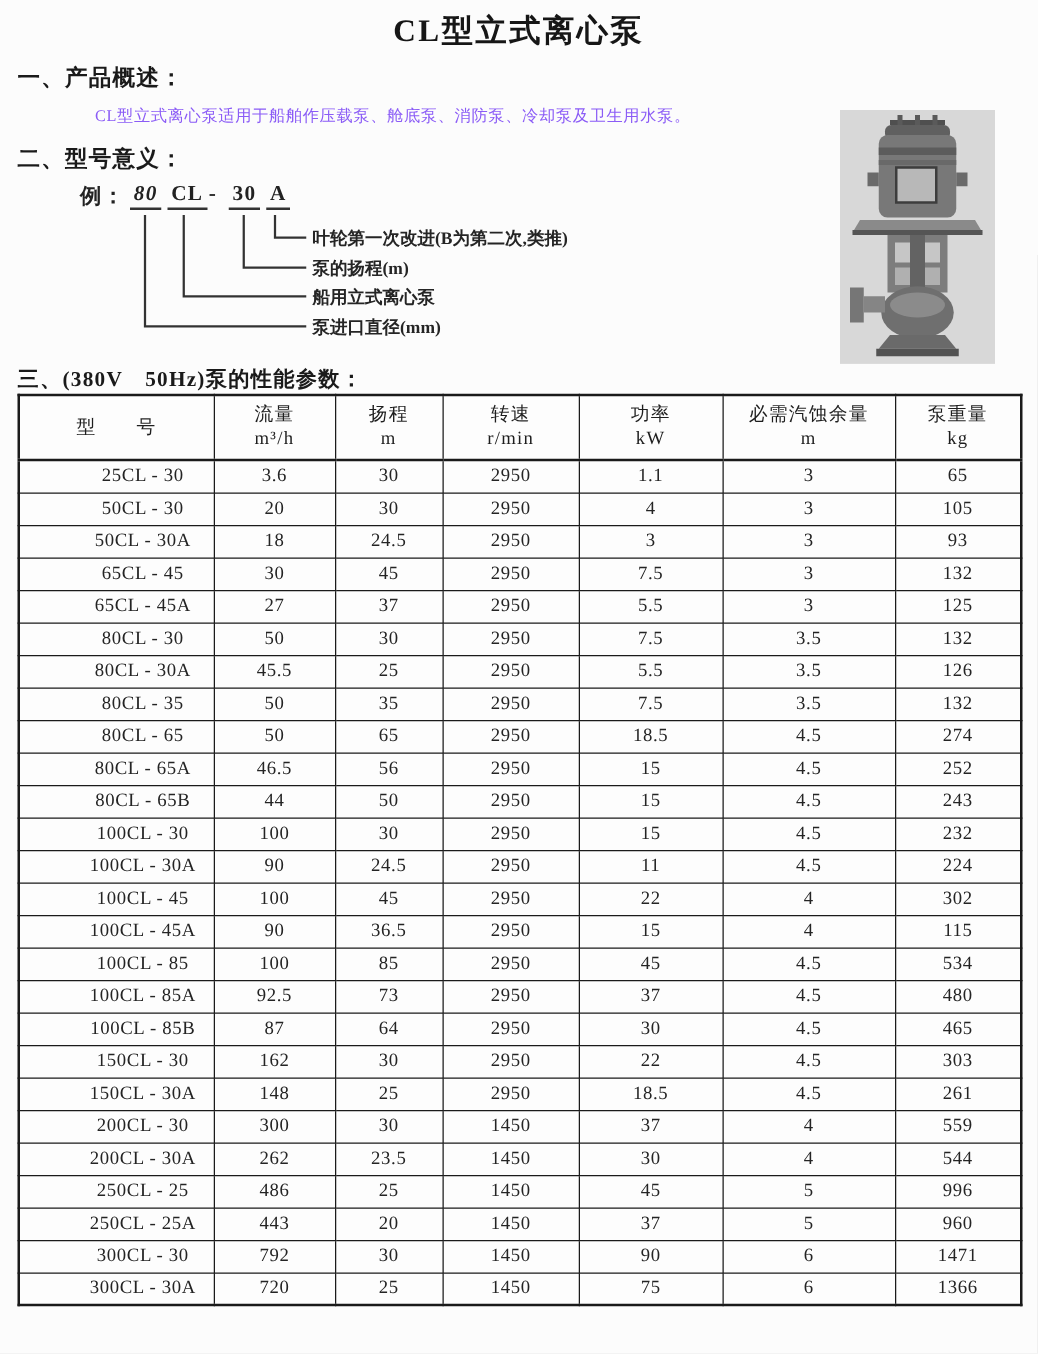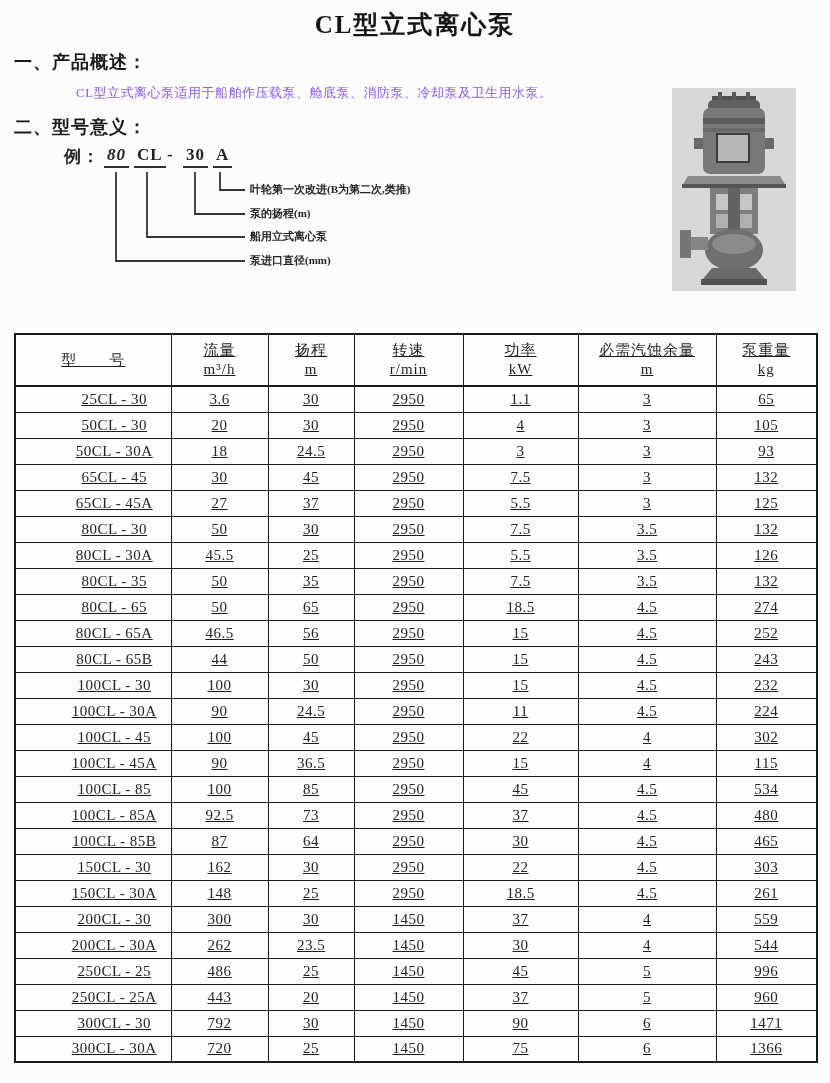--- a/index.html
+++ b/index.html
@@ -54,36 +54,36 @@
     top: 0;
     font-weight: bold;
     letter-spacing: 1px;
     color: #222;
   }
   .model-diagram .underlined { border-bottom: 2px solid #333; padding: 0 3px 1px 3px; }
   .callout-svg { position: absolute; left: 0; top: 0; }
   .callout-label {
     position: absolute;
     left: 186px;
-    font-size: 11px;
+    font-size: 14px;
     font-weight: bold;
     white-space: nowrap;
     color: #252525;
   }
 
   
   .pump-figure {
     position: absolute;
     left: 672px; top: 88px;
     width: 124px; height: 203px;
     background: #d8d8d8;
   }
 
   
-  .perf-table-wrap { position: absolute; left: 14px; top: 333px; text-decoration: underline; }
+  .perf-table-wrap { position: absolute; left: 14px; top: 315px; }
   table.perf {
     border-collapse: collapse;
     width: 802px;
     table-layout: fixed;
     background: #fdfdfd;
   }
   table.perf, table.perf th, table.perf td { border: 1.6px solid #1a1a1a; }
   table.perf { border-width: 2.5px; }
   table.perf th {
     height: 52px;
@@ -173,20 +173,21 @@
       <ellipse cx="62" cy="156" rx="22" ry="10" fill="#8b8b8b"></ellipse>
 
       <rect x="8" y="142" width="11" height="28" fill="#767676"></rect>
       <rect x="19" y="149" width="17" height="13" fill="#858585"></rect>
 
       <polygon points="40,180 84,180 93,191 31,191" fill="#6a6a6a"></polygon>
       <rect x="29" y="191" width="66" height="6" fill="#525252"></rect>
     </svg>
   </div>
 
+  <div class="sec-heading sec3-heading">三、(380V　50Hz)泵的性能参数：</div>
 
   <div class="perf-table-wrap">
     <table class="perf">
       <colgroup>
           <col style="width: 156px;">
           <col style="width: 97px;">
           <col style="width: 86px;">
           <col style="width: 109px;">
           <col style="width: 115px;">
           <col style="width: 138px;">

